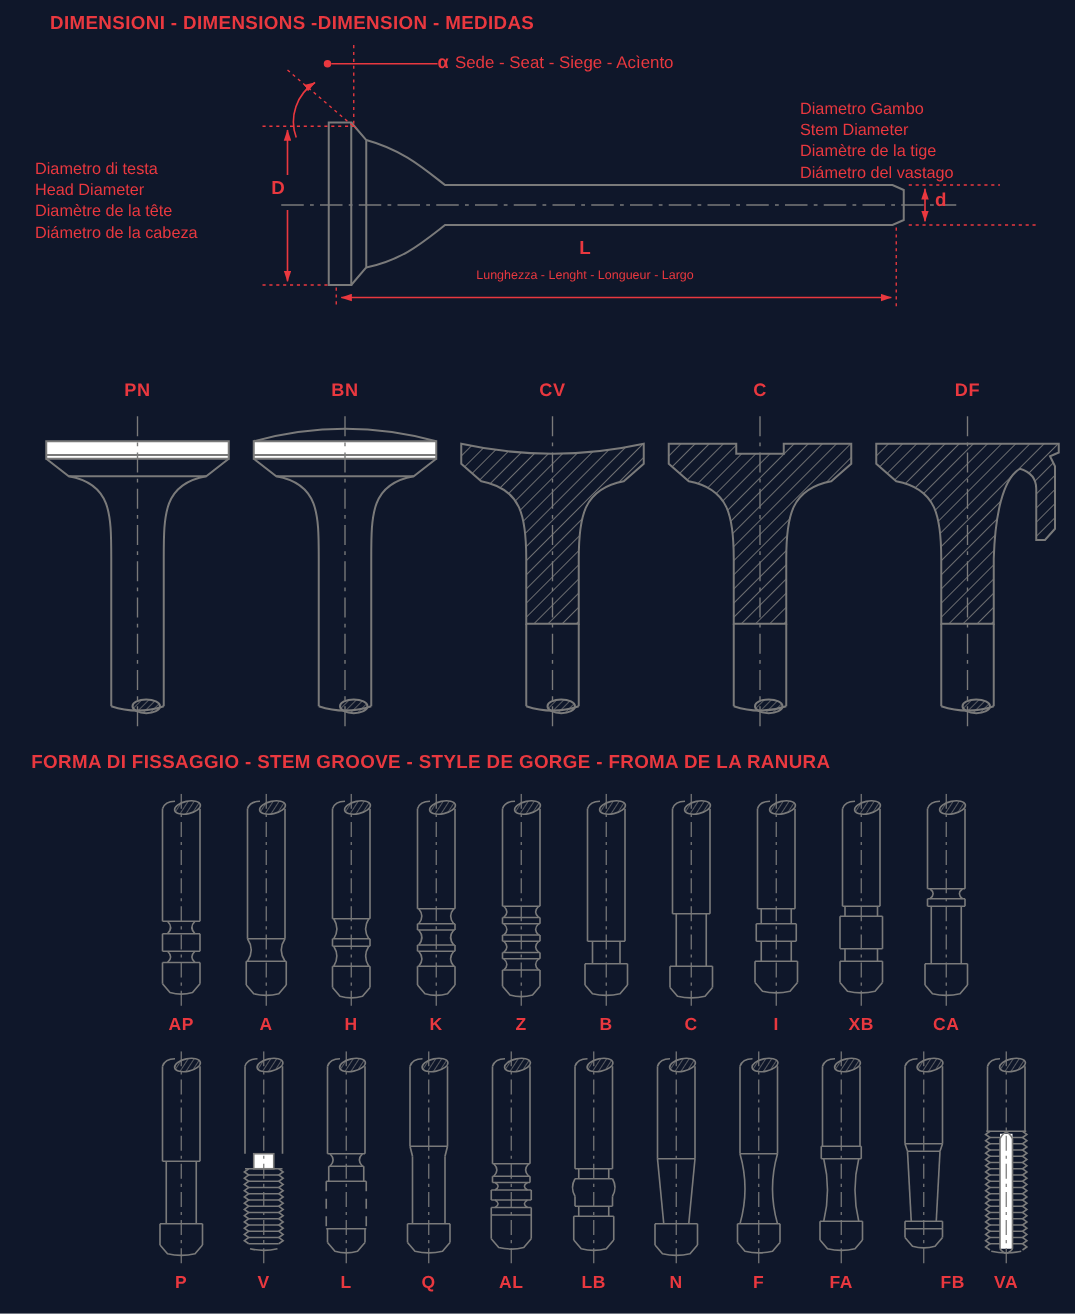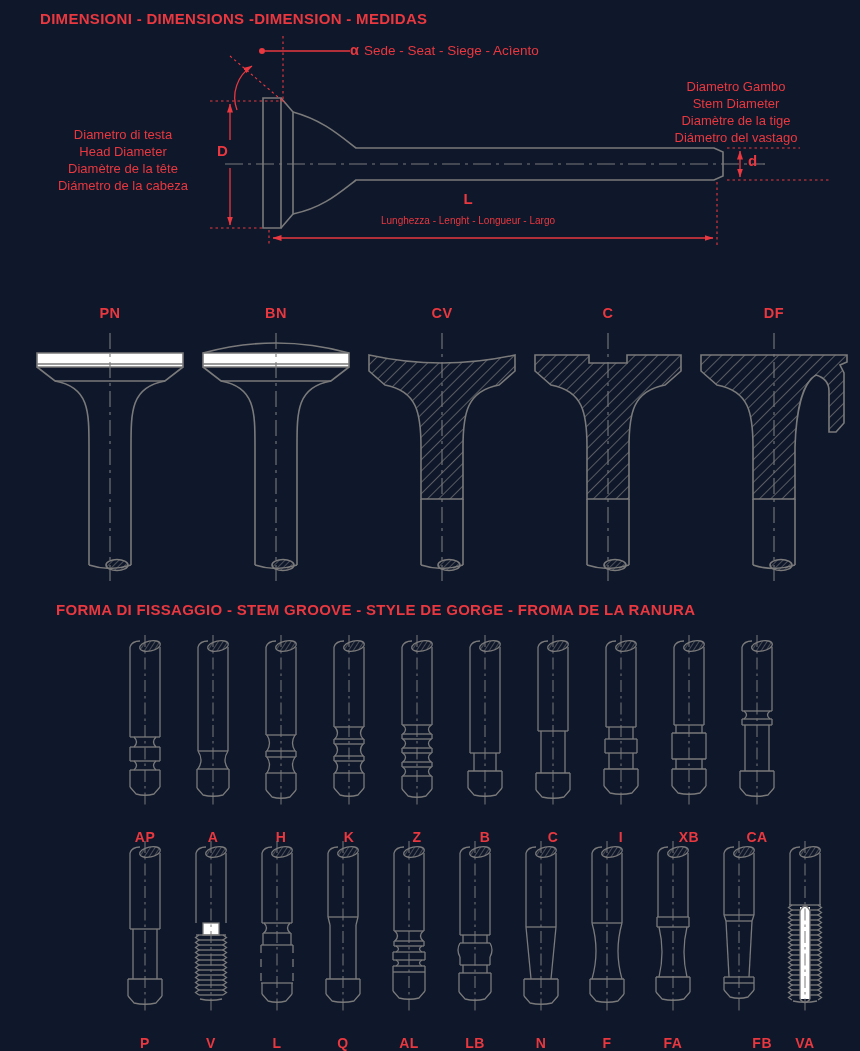--- a/index.html
+++ b/index.html
@@ -4,32 +4,32 @@
 <style>
   :root{ --accent:#e9383f; --line:#7a7a7a; }
   html,body{margin:0;padding:0;background:#fff;}
   .page{position:relative;width:860px;height:1051px;background:#0f172a;overflow:hidden;
         font-family:"Liberation Sans", sans-serif;}
   .sec-title{position:absolute;color:var(--accent);font-weight:700;font-size:15px;
         letter-spacing:.3px;white-space:nowrap;}
   .abs{position:absolute;}
   .dim-label{position:absolute;color:var(--accent);font-size:13px;line-height:17px;
         white-space:pre-line;}
-  .r-align{text-align:center;}
+  .r-align{text-align:left;}
   .c-align{text-align:center;}
   .sym{position:absolute;color:var(--accent);font-weight:700;font-size:15px;}
   .seat-lbl{position:absolute;color:var(--accent);font-size:13.5px;white-space:nowrap;}
   .seat-lbl b{font-size:14.5px;margin-right:5px;}
   .fig-row{position:absolute;display:flex;}
   .fig-cell{display:flex;flex-direction:column;align-items:center;}
   .fig-lab{color:var(--accent);font-weight:700;font-size:14.5px;letter-spacing:.5px;
         text-align:center;}
   .head-cell{width:166px;}
   .head-cell .fig-lab{margin-bottom:8px;}
-  .stem-cell .fig-lab{margin-top:20px;font-size:14px;}
+  .stem-cell .fig-lab{margin-top:2px;font-size:14px;}
   svg{display:block;}
 </style>
 </head>
 <body>
 
 <div class="page">
 
   <svg width="0" height="0" style="position:absolute">
     <defs>
       <pattern id="h1" width="8" height="8" patternUnits="userSpaceOnUse" patternTransform="rotate(45)">
@@ -164,21 +164,21 @@
             <line x1="62" y1="170" x2="62" y2="236"></line>
             <line x1="104" y1="170" x2="104" y2="236"></line>
             <path d="M62,236 Q83,243 104,236"></path>
             <ellipse cx="90" cy="236" rx="11" ry="5.5" fill="url(#h2)"></ellipse>
             <line x1="83" y1="4" x2="83" y2="254" stroke-width="1.1" stroke-dasharray="16 5 3 5"></line>
           </g>
         </svg>
       </div>
     </div>
 
-  <div class="sec-title" style="left:56px;top:601px">FORMA DI FISSAGGIO - STEM GROOVE - STYLE DE GORGE - FROMA DE LA RANURA</div>
+  <div class="sec-title" style="left:25px;top:601px">FORMA DI FISSAGGIO - STEM GROOVE - STYLE DE GORGE - FROMA DE LA RANURA</div>
   <div class="fig-row" style="left:111px;top:635px;width:680px" id="stem-row1">
       <div class="fig-cell stem-cell" style="flex: 1 1 0%;">
         <svg viewBox="0 0 66 174" width="66" height="174">
           <g stroke="var(--line)" stroke-width="1.3" fill="none">
             <ellipse cx="38" cy="11" rx="10.5" ry="5" transform="rotate(-12 38 11)" fill="url(#h2)"></ellipse>
             <path d="M18,12 Q20,6 28,6"></path>
             <line x1="18" y1="12" x2="18" y2="102"></line>
             <line x1="48" y1="12" x2="48" y2="102"></line>
             <line x1="18" y1="102" x2="48" y2="102"></line>
             <path d="M22,102 Q27,107 22,112"></path>

